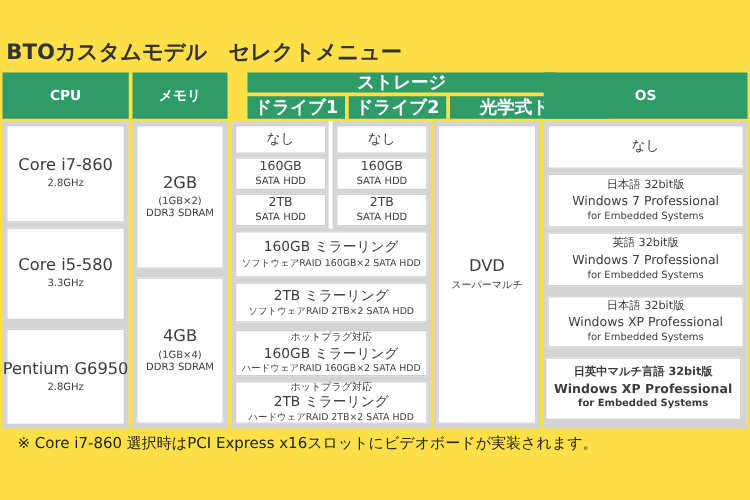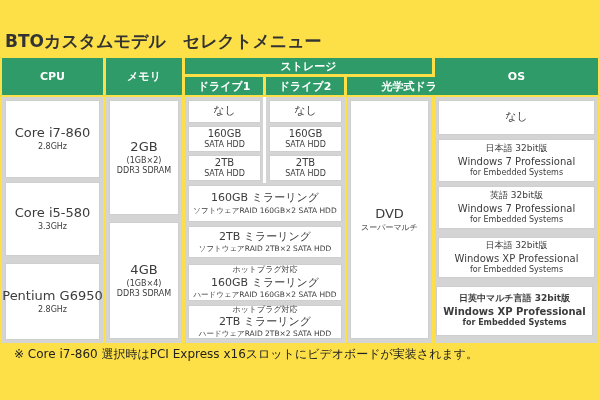--- a/index.html
+++ b/index.html
@@ -10,21 +10,21 @@
   }
   .title{
     position:absolute;left:5px;top:30px;margin:0;
     font-size:17px;font-weight:bold;color:#333333;white-space:nowrap;
   }
   .hdr{
     position:absolute;background:var(--green,#2e9b68);color:#ffffff;
     font-weight:bold;font-size:11px;
     display:flex;align-items:center;justify-content:center;white-space:nowrap;
   }
-  .hdr.small{font-size:11px;}
+  .hdr.small{font-size:14px;margin-left:13px;}
   .panel{position:absolute;background:var(--gray,#d4d4d4);}
   .cell{
     position:absolute;background:#ffffff;border:1px solid #cfcfcf;box-sizing:border-box;
     display:flex;flex-direction:column;align-items:center;justify-content:center;
     text-align:right;color:#3c3c3c;line-height:1.3;white-space:nowrap;overflow:visible;
   }
   .divider{position:absolute;background:#ffffff;}
   .t-main{font-size:13px;}
   .t-main-md{font-size:10px;}
   .t-main-sm{font-size:11px;}

